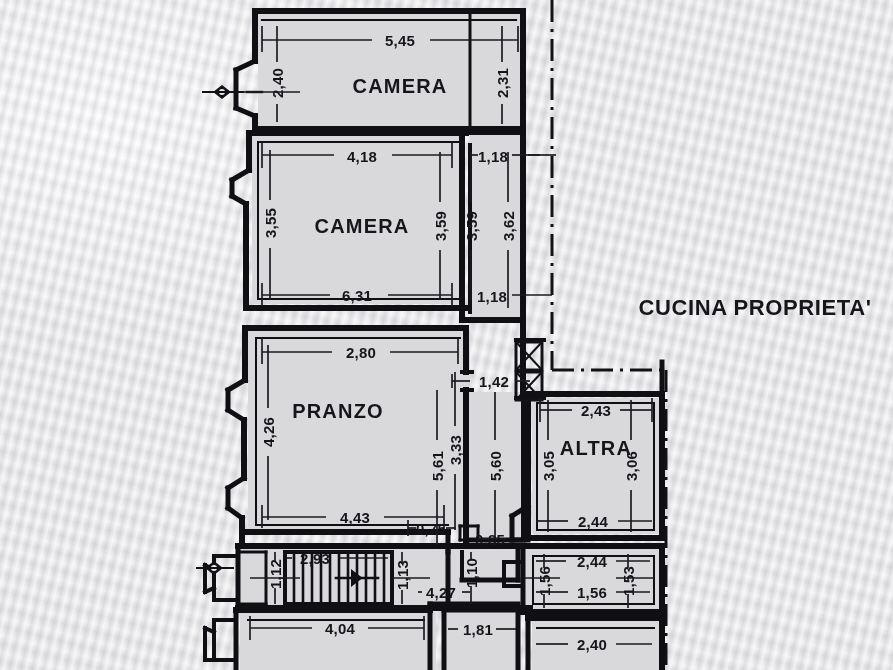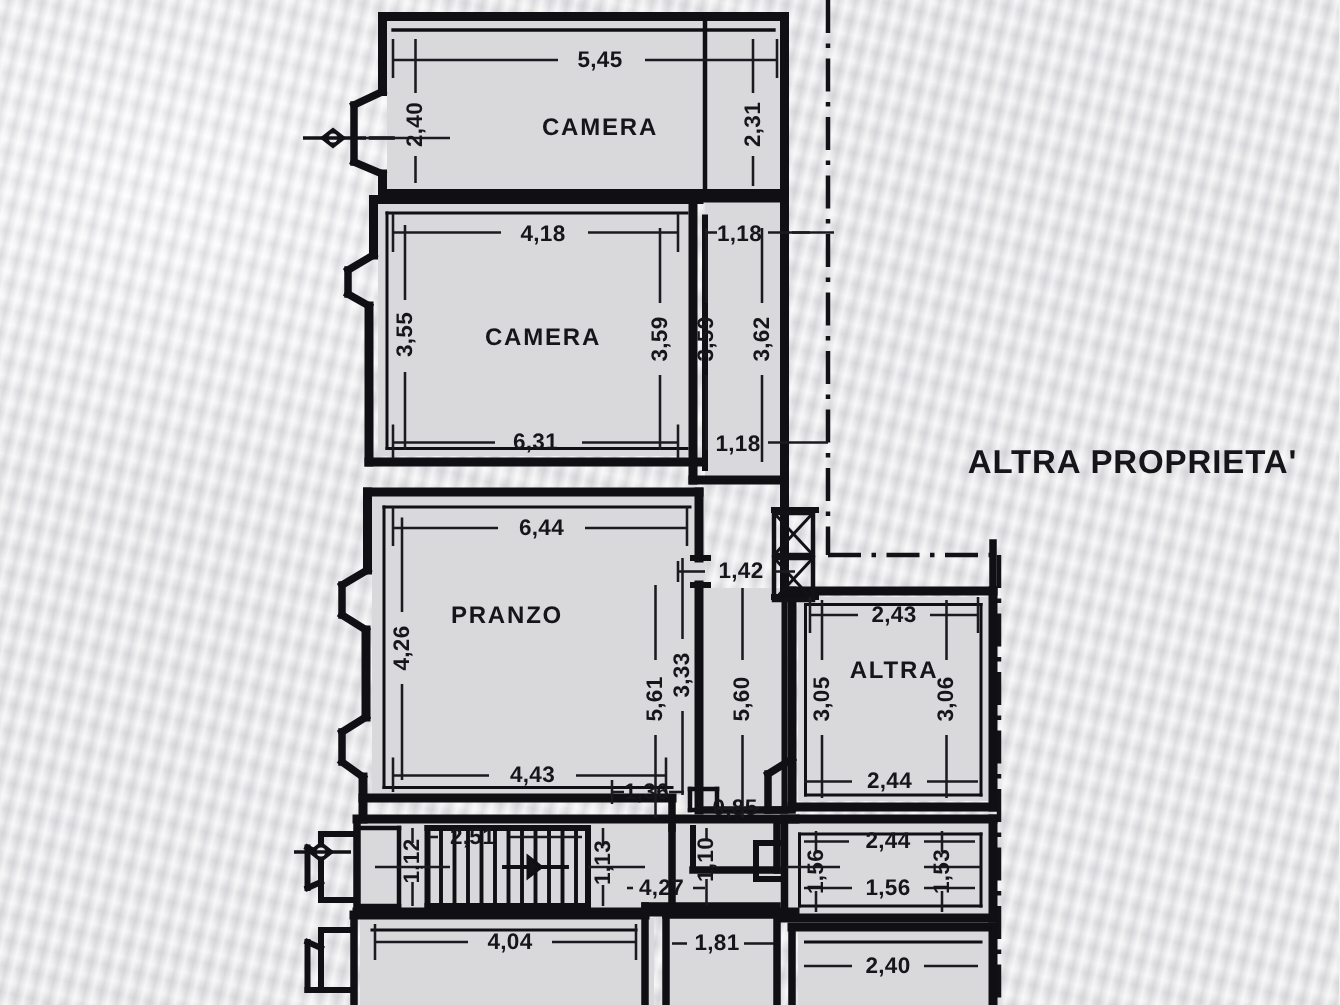--- a/index.html
+++ b/index.html
@@ -23,21 +23,21 @@
   }
   #svgwrap{position:absolute;inset:0;}
   svg{display:block;}
   .lbl{
     position:absolute;
     color:#15151a;
     white-space:nowrap;
     font-weight:700;
     letter-spacing:.4px;
   }
-  .room{ font-size:16px; letter-spacing:1.2px; }
+  .room{ font-size:20px; letter-spacing:1.2px; }
   .altra{ font-size:22px; letter-spacing:.6px; }
   .dim{ font-size:15px; font-weight:700; letter-spacing:.2px; }
   .rot{ transform:rotate(-90deg); }
 </style>
 </head>
 <body>
 
 <div id="plan">
 
   <div id="paper"></div>
@@ -401,35 +401,35 @@
   </div>
 
   <div class="lbl room" style="left:0;top:0;transform:translate(-50%,-50%);left:400px;top:86px">CAMERA</div>
 
   <div class="lbl room" style="transform:translate(-50%,-50%);left:362px;top:226px">CAMERA</div>
 
   <div class="lbl room" style="transform:translate(-50%,-50%);left:338px;top:411px">PRANZO</div>
 
   <div class="lbl room" style="transform:translate(-50%,-50%);left:596px;top:448px">ALTRA</div>
 
-  <div class="lbl altra" style="transform:translate(-50%,-50%);left:755px;top:308px">ALTRA PROPRIETA'</div>
+  <div class="lbl altra" style="transform:translate(-50%,-50%);left:755px;top:308px">CUCINA PROPRIETA'</div>
 
   <div class="lbl dim" style="transform:translate(-50%,-50%);left:400px;top:40px">5,45</div>
   <div class="lbl dim" style="transform:translate(-50%,-50%);left:362px;top:156px">4,18</div>
   <div class="lbl dim" style="transform:translate(-50%,-50%);left:493px;top:156px">1,18</div>
   <div class="lbl dim" style="transform:translate(-50%,-50%);left:357px;top:295px">6,31</div>
   <div class="lbl dim" style="transform:translate(-50%,-50%);left:492px;top:296px">1,18</div>
-  <div class="lbl dim" style="transform:translate(-50%,-50%);left:361px;top:352px">6,44</div>
+  <div class="lbl dim" style="transform:translate(-50%,-50%);left:361px;top:352px">2,80</div>
   <div class="lbl dim" style="transform:translate(-50%,-50%);left:494px;top:381px">1,42</div>
   <div class="lbl dim" style="transform:translate(-50%,-50%);left:596px;top:410px">2,43</div>
   <div class="lbl dim" style="transform:translate(-50%,-50%);left:355px;top:517px">4,43</div>
-  <div class="lbl dim" style="transform:translate(-50%,-50%);left:431px;top:528px">1,36</div>
+  <div class="lbl dim" style="transform:translate(-50%,-50%);left:431px;top:528px">0,75</div>
   <div class="lbl dim" style="transform:translate(-50%,-50%);left:593px;top:521px">2,44</div>
   <div class="lbl dim" style="transform:translate(-50%,-50%);left:490px;top:539px">0,85</div>
-  <div class="lbl dim" style="transform:translate(-50%,-50%);left:315px;top:558px">2,51</div>
+  <div class="lbl dim" style="transform:translate(-50%,-50%);left:315px;top:558px">2,93</div>
   <div class="lbl dim" style="transform:translate(-50%,-50%);left:592px;top:561px">2,44</div>
   <div class="lbl dim" style="transform:translate(-50%,-50%);left:441px;top:592px">4,27</div>
   <div class="lbl dim" style="transform:translate(-50%,-50%);left:592px;top:592px">1,56</div>
   <div class="lbl dim" style="transform:translate(-50%,-50%);left:340px;top:628px">4,04</div>
   <div class="lbl dim" style="transform:translate(-50%,-50%);left:478px;top:629px">1,81</div>
   <div class="lbl dim" style="transform:translate(-50%,-50%);left:592px;top:644px">2,40</div>
 
   <div class="lbl dim rot" style="transform:translate(-50%,-50%) rotate(-90deg);left:277px;top:83px">2,40</div>
   <div class="lbl dim rot" style="transform:translate(-50%,-50%) rotate(-90deg);left:502px;top:83px">2,31</div>
   <div class="lbl dim rot" style="transform:translate(-50%,-50%) rotate(-90deg);left:270px;top:223px">3,55</div>

